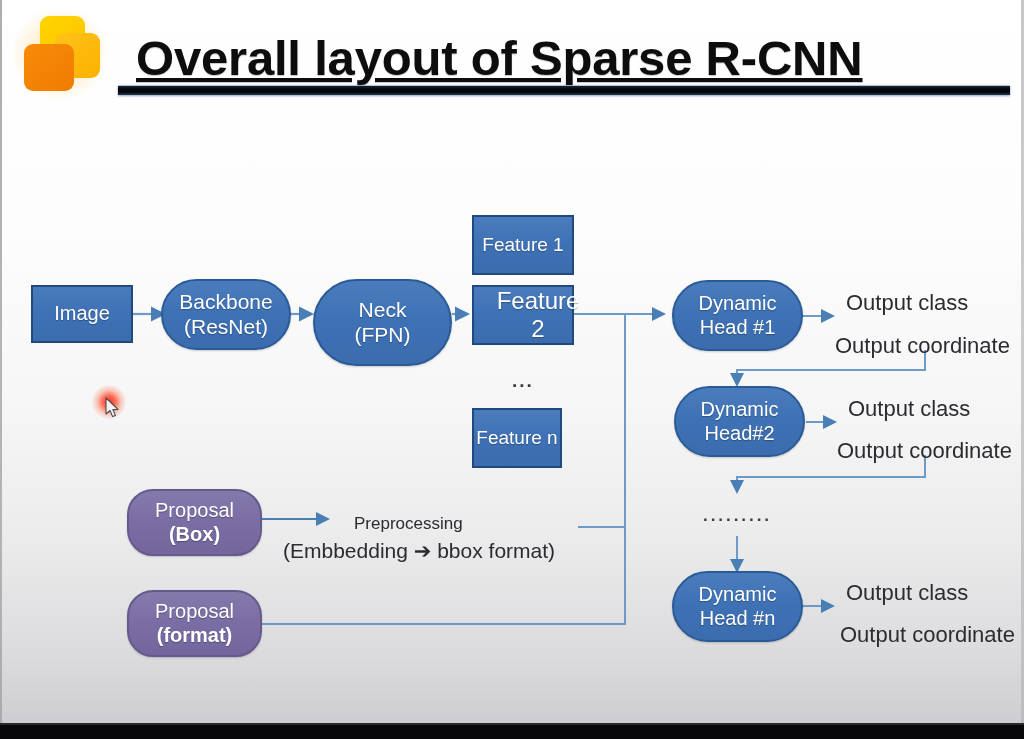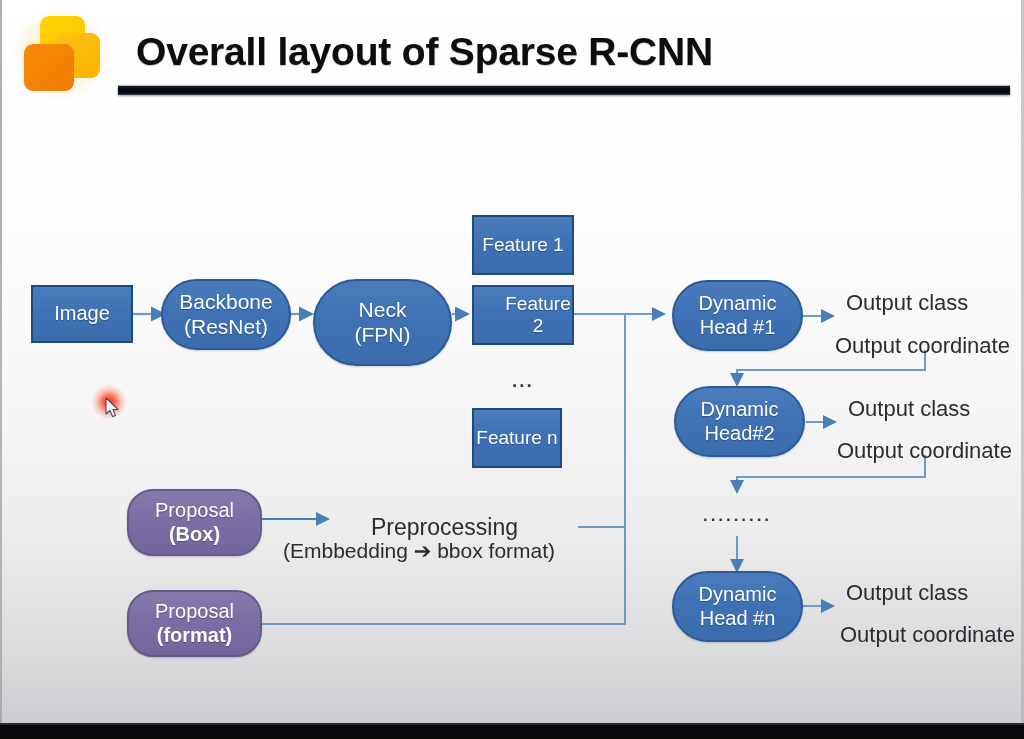--- a/index.html
+++ b/index.html
@@ -58,26 +58,27 @@
   .logo .sq-3 { left: 10px; top: 38px;  width: 50px; height: 47px;
                 background: linear-gradient(140deg,#f98b08,#ef7c00); }
   .logo .glow {
     position: absolute; left: 0; top: 0; width: 96px; height: 96px;
     background: radial-gradient(ellipse at 48% 50%, rgba(255,176,40,.40) 0%, rgba(255,190,60,.16) 46%, rgba(255,255,255,0) 70%);
   }
 
   .slide-title {
     position: absolute;
     left: 136px; top: 30px;
-    font-size: 39px;
+    font-size: 49px;
     font-weight: bold;
     color: #0d0d0d;
     letter-spacing: -0.2px;
     white-space: nowrap;
     text-shadow: 0 1px 1px rgba(0,0,0,.22);
+    text-decoration: underline;
   }
   .title-rule {
     position: absolute;
     left: 118px; top: 86px;
     width: 892px; height: 9px;
     background: linear-gradient(to bottom, #17233b 0%, #050608 35%, #05070b 70%, #2a3a57 100%);
     box-shadow: 0 1px 2px rgba(40,70,120,.5), 0 -1px 1px rgba(60,100,160,.35);
   }
 
   
@@ -213,41 +214,41 @@
 
   <div class="node node-pill" style="left:313px; top:279px; width:139px; height:87px; font-size:21px;">
     <span>Neck</span>
     <span>(FPN)</span>
   </div>
 
   <div class="node node-rect" style="left:472px; top:215px; width:102px; height:60px; font-size:19px;">
     <span>Feature 1</span>
   </div>
 
-  <div class="node node-rect" style="left:472px; top:285px; width:102px; height:60px; font-size:19px;padding-left:30px;">
+  <div class="node node-rect" style="left:472px; top:285px; width:102px; height:60px; font-size:24px;padding-left:30px;">
     <span>Feature 2</span>
   </div>
 
   <div class="ellipsis-dots" style="left:512px; top:370px; font-size:19px;">...</div>
 
   <div class="node node-rect" style="left:472px; top:408px; width:90px; height:60px; font-size:19px;">
     <span>Feature n</span>
   </div>
 
   <div class="node node-purple" style="left:127px; top:489px; width:135px; height:67px; font-size:20px;">
     <span>Proposal</span>
     <span style="font-weight:bold;">(Box)</span>
   </div>
 
   <div class="node node-purple" style="left:127px; top:590px; width:135px; height:67px; font-size:20px;">
     <span>Proposal</span>
     <span style="font-weight:bold;">(format)</span>
   </div>
 
-  <div class="plain" style="left:371px; top:506px; font-size:23px;">Preprocessing</div>
+  <div class="plain" style="left:354px; top:506px; font-size:17px;">Preprocessing</div>
   <div class="plain" style="left:283px; top:531px; font-size:21px;text-align:right;">(Embbedding ➔ bbox format)</div>
 
   <div class="node node-pill" style="left:672px; top:280px; width:131px; height:71px; font-size:20px;">
     <span>Dynamic</span>
     <span>Head #1</span>
   </div>
   <div class="plain" style="left:846px; top:282px; font-size:22px;">Output class</div>
   <div class="plain" style="left:835px; top:325px; font-size:22px;">Output coordinate</div>
 
   <div class="node node-pill" style="left:674px; top:386px; width:131px; height:71px; font-size:20px;">

